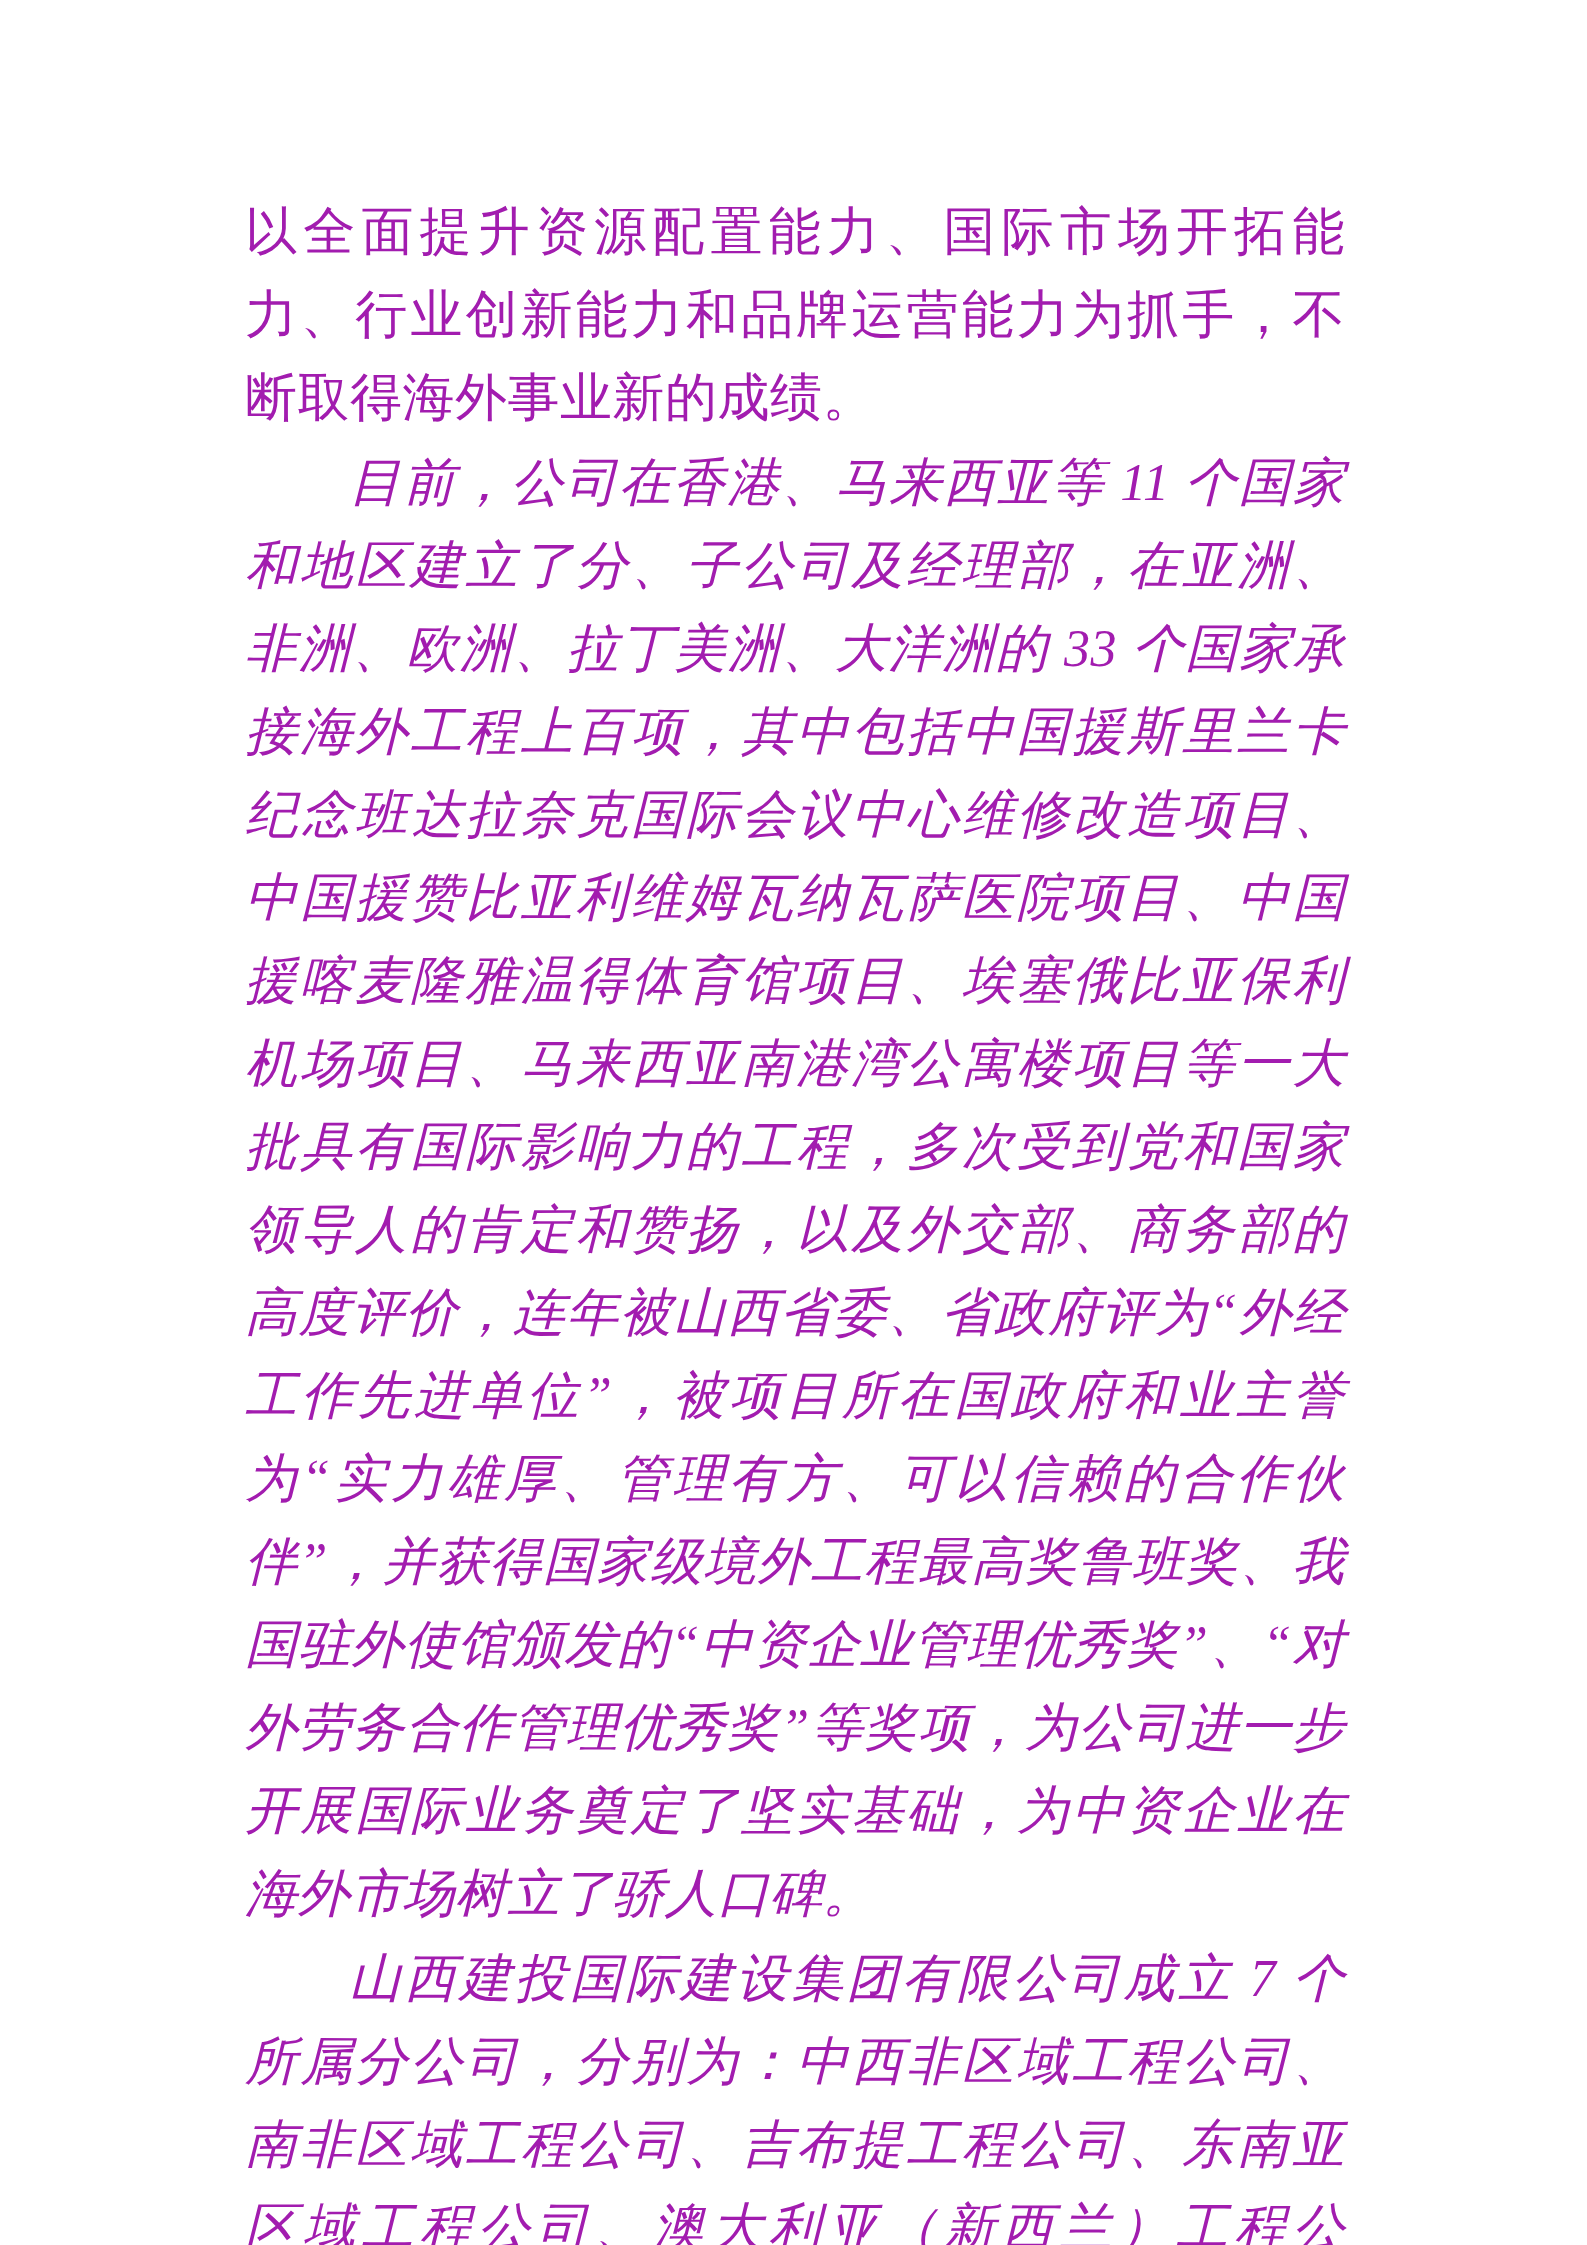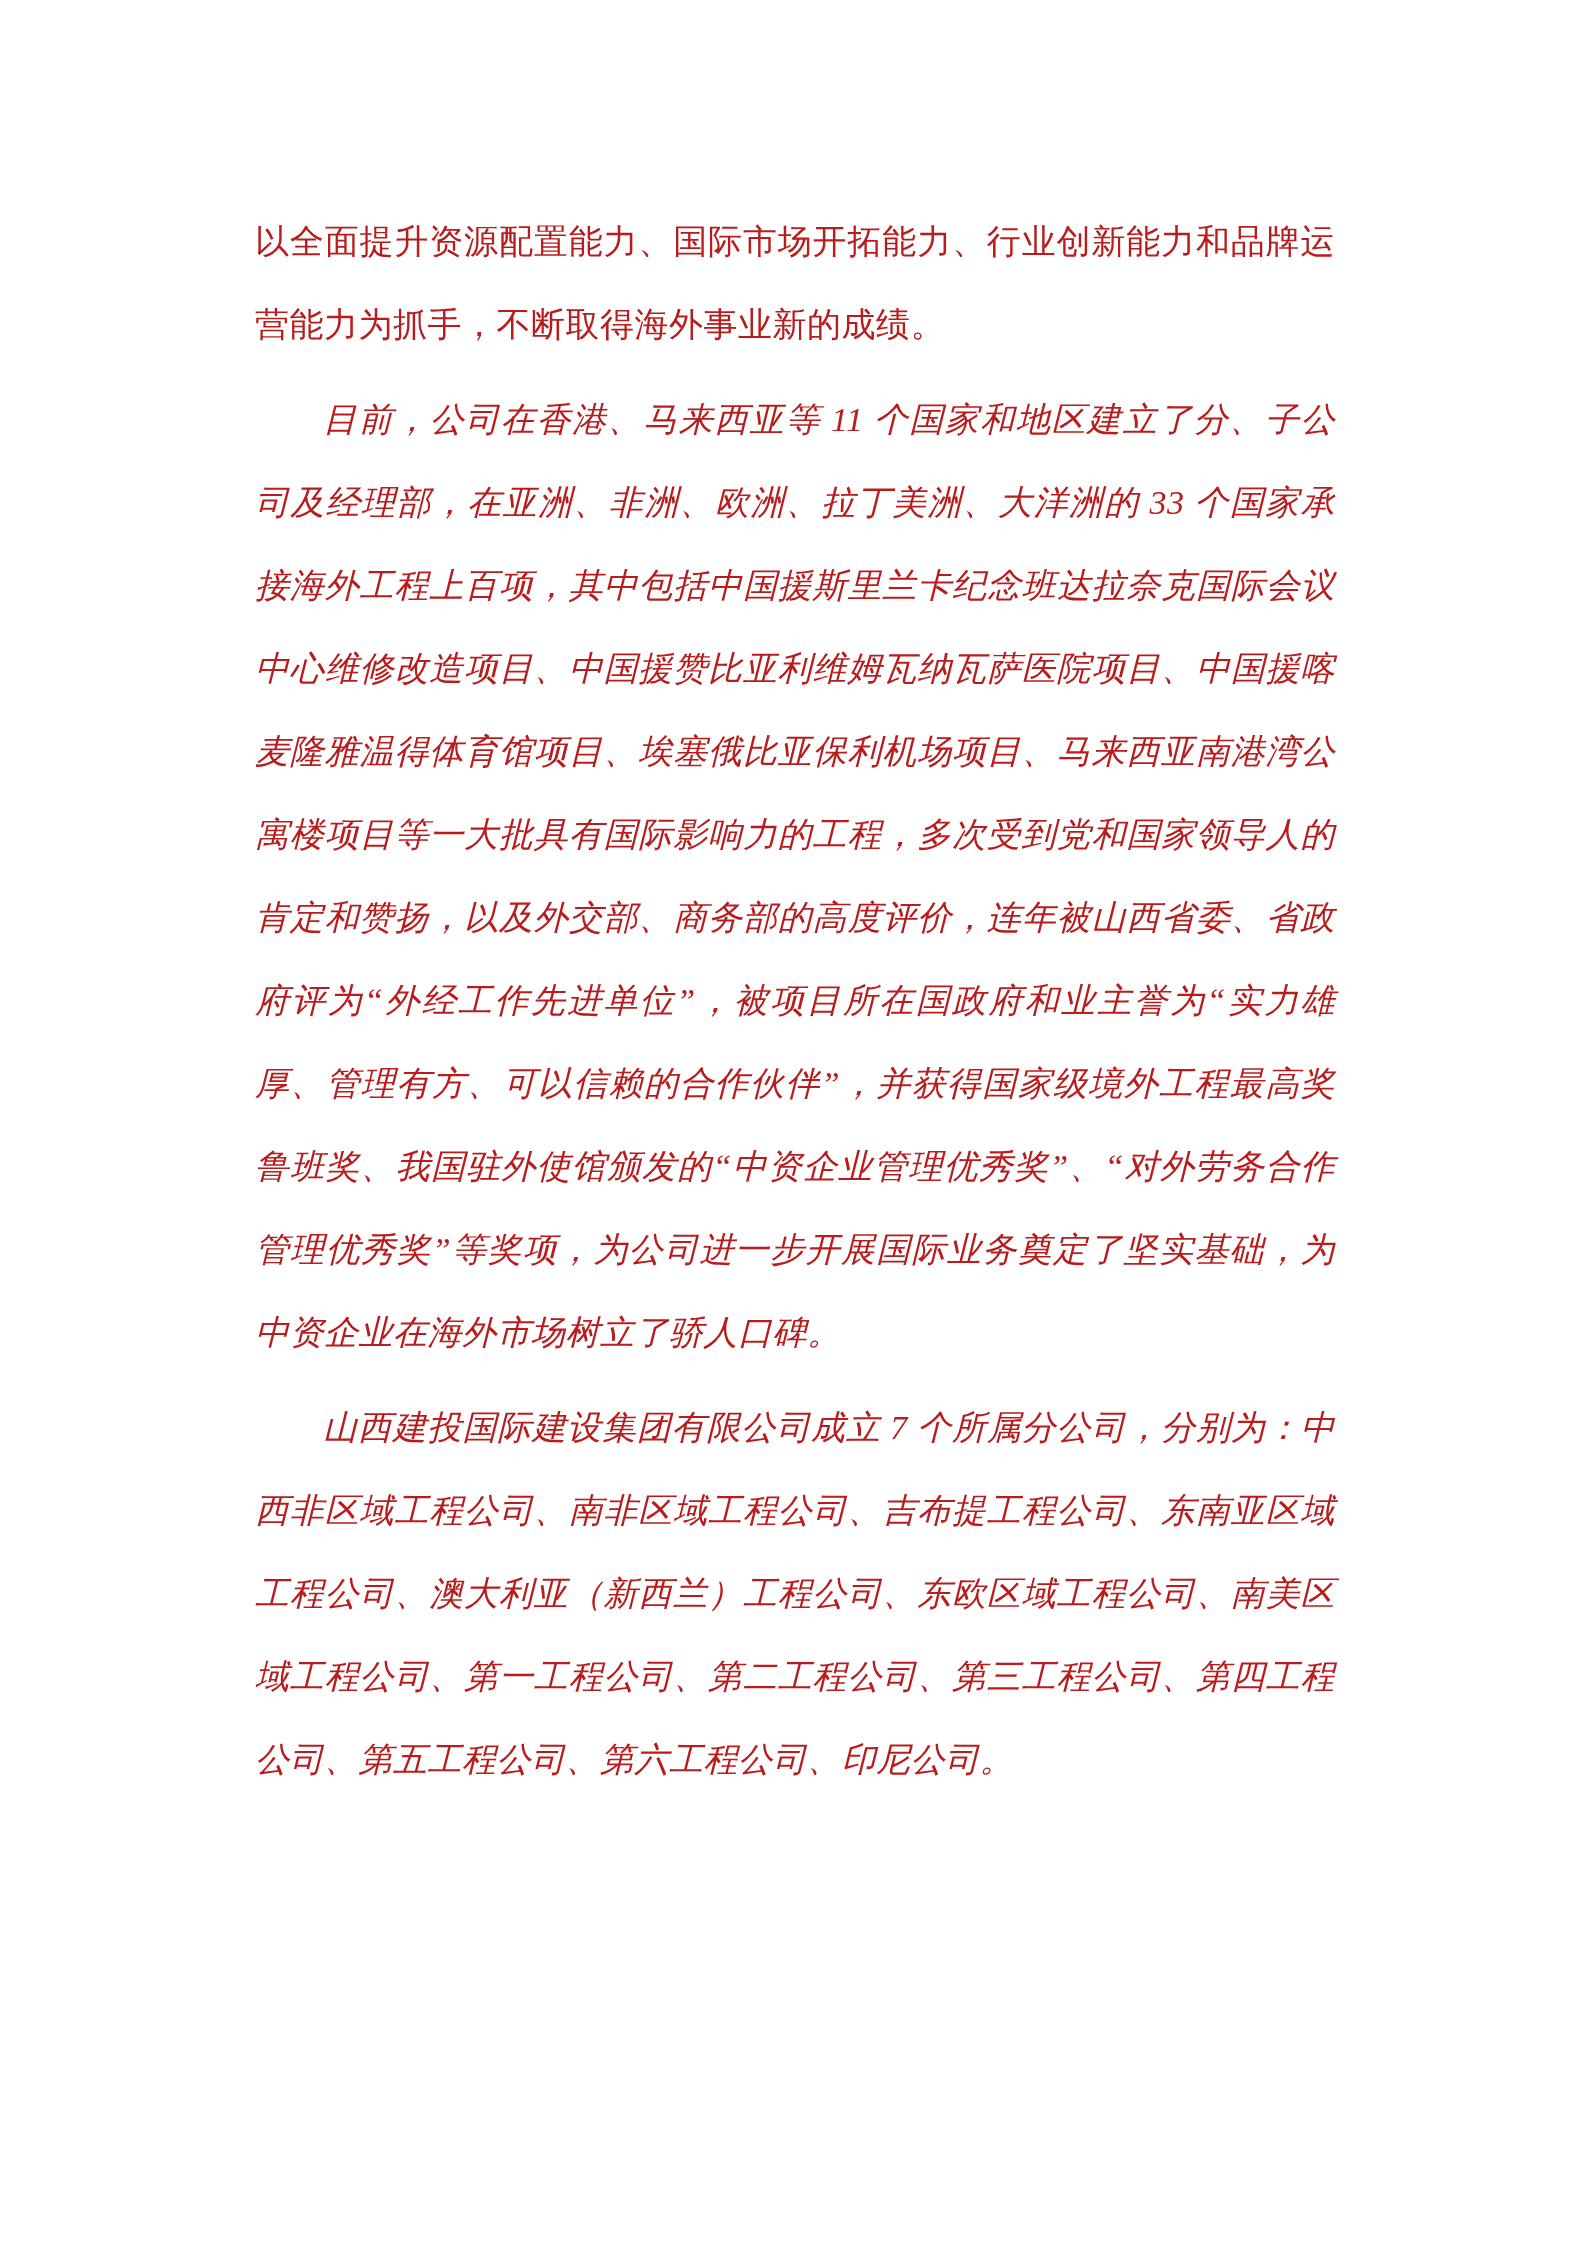--- a/index.html
+++ b/index.html
@@ -17,24 +17,24 @@
     box-sizing: border-box;
     position: absolute;
     top: 0;
     left: 0;
     width: 1587px;
     height: 2245px;
     background: #ffffff;
     padding: 188px 240px 0 243px;
   }
   .para {
-    margin: 12px;
-    color: #b91c1c;
+    margin: 2px;
+    color: #a21caf;
     font-family: "Liberation Serif", "DejaVu Serif", serif;
-    font-size: 34px;
+    font-size: 52px;
     line-height: 83px;
     letter-spacing: 0.5px;
     text-align: justify;
     text-justify: inter-character;
     word-break: break-all;
   }
   .para.indent {
     text-indent: 2em;
     font-style: italic;
   }

